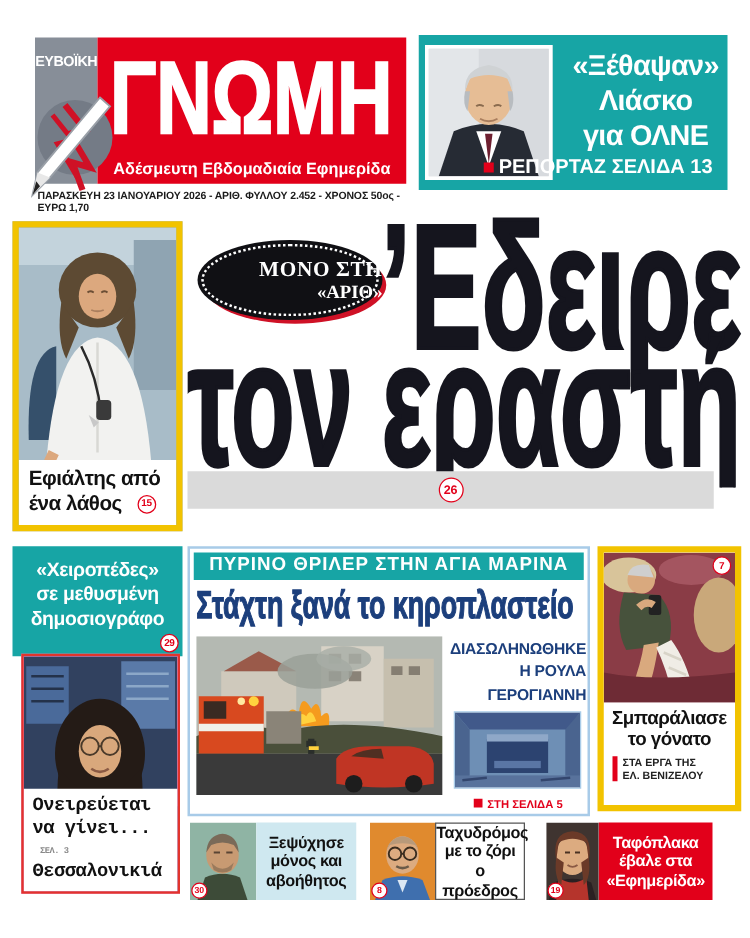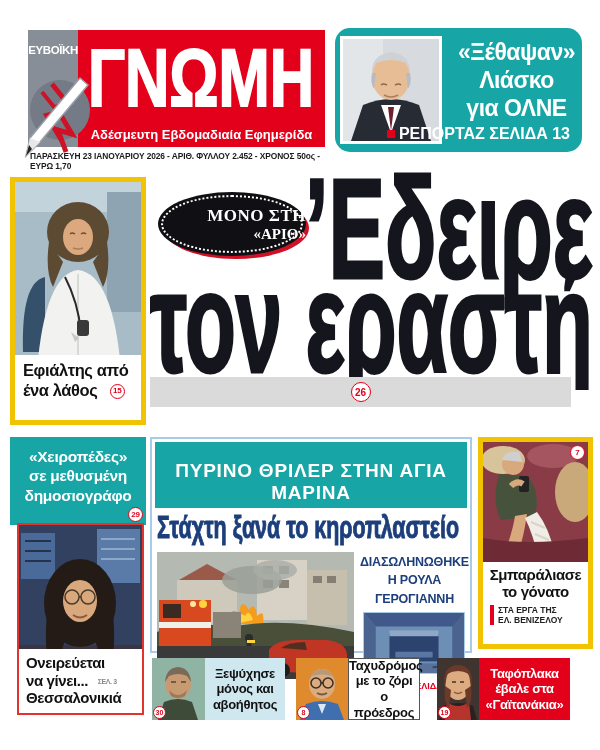--- a/index.html
+++ b/index.html
@@ -14,65 +14,65 @@
   .gray-box { left:28px; top:30px; width:50px; height:117px; background:#878e98; }
   .region-label { position:absolute; top:14px; left:-2px; width:54px; text-align:center;
     color:#fff; font-weight:900; font-size:11.5px; letter-spacing:-0.4px; }
   .red-box { left:78px; top:30px; width:247px; height:117px; background:#e2001a; }
   .red-box svg { display:block; }
   .subtitle { position:absolute; bottom:5px; left:0; width:100%; text-align:center;
     color:#fff; font-weight:700; font-size:13px; }
   .dateline { left:30px; top:151px; width:312px; font-size:8.4px; font-weight:700; color:#1a1a1a; letter-spacing:-0.1px; }
 
   
-  .tr-box { left:335px; top:28px; width:247px; height:124px; background:#17a5a5;border-radius:15px; }
+  .tr-box { left:335px; top:28px; width:247px; height:124px; background:#17a5a5; }
   .tr-photo { position:absolute; left:5px; top:8px; width:102px; height:108px; border:3px solid #fff; background:#d7dade; }
   .tr-text { position:absolute; left:110px; top:10px; width:143px; text-align:center;
     color:#fff; font-weight:900; font-size:23px; line-height:1.22; letter-spacing:-0.5px; }
   .tr-kicker { position:absolute; right:12px; bottom:9px; color:#fff; font-weight:900; font-size:16px;
     display:flex; align-items:center; gap:4px; }
   .sq { display:inline-block; width:8px; height:8px; background:#e2001a; }
 
   
   .yellow-box { border:5px solid #f2c300; background:#9fb6c8; overflow:hidden; }
   .lead-photo-box { left:10px; top:177px; width:136px; height:248px; }
-  .photo-caption { position:absolute; left:0; right:0; bottom:0; background:#fff; padding:6px 8px 20px; }
+  .photo-caption { position:absolute; left:0; right:0; bottom:0; background:#fff; padding:6px 8px 7px; }
   .photo-caption .cl { font-weight:900; font-size:16.5px; color:#111; line-height:1.18; letter-spacing:-0.4px; }
   .pnum { display:inline-flex; width:15px; height:15px; border-radius:50%; background:#fff;
     border:1.5px solid #e2001a; color:#e2001a; font-size:8px; font-weight:700;
     align-items:center; justify-content:center; vertical-align:middle; }
   .badge-oval { left:158px; top:192px; width:148px; height:64px; background:#101014; border-radius:50%;
     box-shadow:4px 4px 0 -1px #cf1126; outline:2px dotted #fff; outline-offset:-5px;
     display:flex; flex-direction:column; align-items:flex-end; justify-content:center; z-index:5;
     font-family:"Liberation Serif","DejaVu Serif",serif; color:#fff; font-weight:700; }
   .badge-oval .l1 { font-size:17px; letter-spacing:0.5px; }
   .badge-oval .l2 { font-size:15px; }
   .headline-svg { left:150px; top:160px; z-index:1; }
   .subhead-strip { left:150px; top:377px; width:421px; height:30px; background:#dadada; z-index:6;
     display:flex; align-items:center; justify-content:center; gap:8px; }
   .subhead-strip .t { color:#e2001a; font-weight:900; font-size:22px; letter-spacing:-0.6px; }
   .pnum.big { width:20px; height:20px; font-size:10px; }
 
   
   .teal-note { left:10px; top:437px; width:136px; height:88px; background:#17a5a5; color:#fff;
     text-align:center; font-weight:900; font-size:15.5px; line-height:1.25; padding-top:10px; letter-spacing:-0.3px; }
   .teal-note .pnum { position:absolute; right:3px; bottom:3px; }
-  .red-photo-box { left:17px; top:523px; width:127px; height:192px; border:2px solid #e2342c; background:#f0abfc; overflow:hidden; }
+  .red-photo-box { left:17px; top:523px; width:127px; height:192px; border:2px solid #e2342c; background:#f0abfc; overflow:hidden;font-family:Liberation Mono, monospace; }
   .red-photo-box .photo-caption { padding:5px 7px 6px; }
   .red-photo-box .cl { font-size:15px; }
   .selref { font-size:7px; color:#8a8a8a; font-weight:700; margin-left:6px; vertical-align:2px; }
 
   
   .center-box { left:150px; top:437px; width:322px; height:216px; border:2px solid #a8cbe8; background:#fff; }
-  .center-kicker { margin:3px 3px 2px; background:#17a5a5; color:#fff; font-weight:900; font-size:19px;
-    text-align:center; letter-spacing:0.8px; padding:18px 0 4px; }
+  .center-kicker { margin:3px 3px 2px; background:#17a5a5; color:#fff; font-weight:900; font-size:15px;
+    text-align:center; letter-spacing:0.8px; padding:1px 0 4px; }
   .center-row { display:flex; padding:2px 5px 0; }
   .fire-photo { width:197px; height:127px; flex:0 0 auto; }
   .center-right { flex:1; padding-left:6px; text-align:center; }
-  .center-right .navy { color:#1c3f7c; font-weight:900; font-size:12.5px; line-height:1.3; letter-spacing:-0.2px; margin-top:2px; }
+  .center-right .navy { color:#1c3f7c; font-weight:900; font-size:12.5px; line-height:1.3; letter-spacing:-0.2px; margin-top:2px;text-align:right; }
   .mini-photo { width:102px; height:62px; border:1px solid #a8cbe8; margin:5px auto 0; display:block; }
   .pageref { margin-top:7px; display:flex; align-items:center; justify-content:center; gap:4px;
     color:#e2001a; font-weight:900; font-size:9px; }
   .sq.small { width:7px; height:7px; }
 
   
   .right-box { left:478px; top:437px; width:115px; height:212px; background:#fff; border:5px solid #f2c300; padding:0; }
   .right-photo { width:105px; height:120px; display:block; }
   .right-box .pnum { position:absolute; top:3px; right:3px; }
   .right-cap { text-align:center; font-weight:900; font-size:15px; color:#111; line-height:1.15; margin-top:4px; letter-spacing:-0.4px; }
@@ -366,17 +366,17 @@
         <path d="M8 28 Q6 44 12 50 L14 32 Z" fill="#6b3a28"></path>
         <path d="M34 28 Q36 44 30 50 L28 32 Z" fill="#6b3a28"></path>
         <path d="M15 24 L19 24 M23 24 L27 24" stroke="#4a3222" stroke-width="1.5"></path>
         <path d="M17 34 Q21 37 25 34" stroke="#8a5a44" stroke-width="1.5" fill="none"></path>
       </svg>
       <span class="pnum">19</span>
     </div>
     <div class="bbox bb-red" style="width:91px;">
       <div>Ταφόπλακα</div>
       <div>έβαλε στα</div>
-      <div>«Γαϊτανάκια»</div>
+      <div>«Εφημερίδα»</div>
     </div>
   </div>
 
 </div>
 
 </body></html>

